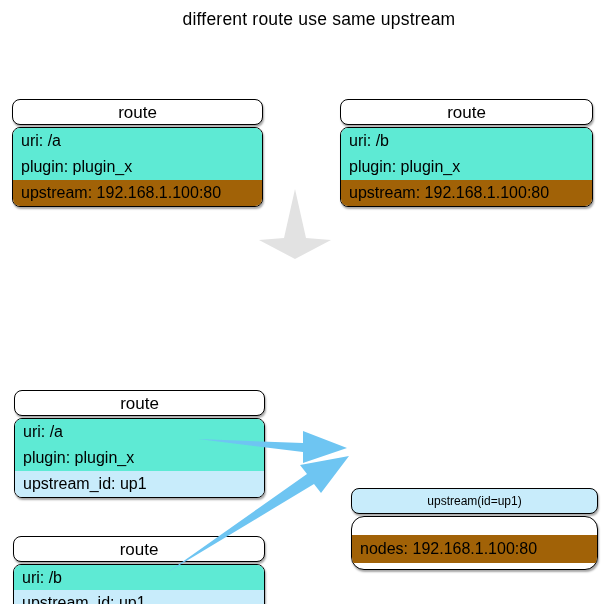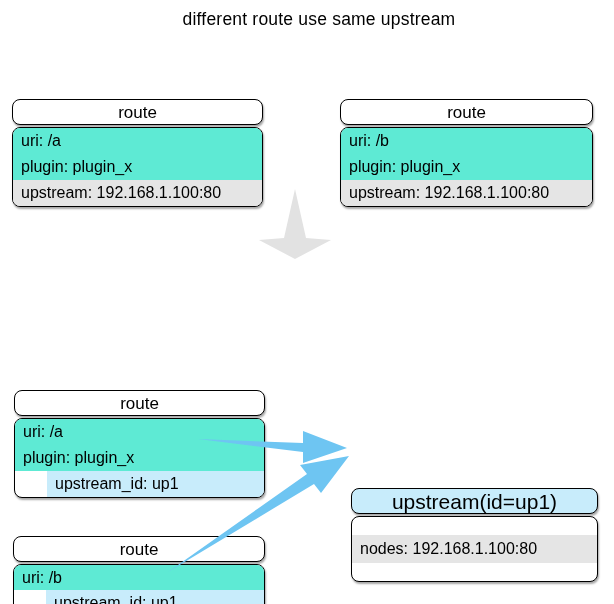--- a/index.html
+++ b/index.html
@@ -24,32 +24,32 @@
   }
   .box-body{
     position:relative;margin-top:2px;background:#ffffff;border:1.5px solid #000;border-radius:8px;
     box-shadow:1px 2px 2px rgba(0,0,0,0.35);
     overflow:hidden;box-sizing:border-box;
   }
   .row{
     height:26px;line-height:26px;font-size:16px;padding-left:8px;
     white-space:nowrap;background:#5eead4;
   }
-  .row.hl-pink{background:#e5e5e5;}
-  .row.hl-blue{background:#c8ecfb;margin-left:32px;}
+  .row.hl-pink{background:#a16207;}
+  .row.hl-blue{background:#c8ecfb;}
   .hdr-blue{background:#c8ecfb;}
 
   
   #route-a-top{left:12px;top:51px;width:251px;}
   #route-b-top{left:340px;top:51px;width:253px;}
   #route-a-bottom{left:14px;top:342px;width:251px;}
   #route-b-bottom{left:13px;top:488px;width:252px;}
   #upstream-box{left:351px;top:440px;width:247px;}
-  #upstream-box .box-header{font-size:21px;}
-  #upstream-box .box-body{padding-top:18px;padding-bottom:18px;}
+  #upstream-box .box-header{font-size:12px;}
+  #upstream-box .box-body{padding-top:18px;padding-bottom:6px;border-radius:13px;}
   #upstream-box .row{height:28px;line-height:28px;}
   #route-b-bottom .row{height:25px;line-height:25px;}
 
   
   #arrow-layer{position:absolute;left:0;top:0;width:614px;height:604px;pointer-events:none;z-index:5;}
 </style>
 </head>
 <body>
 
 <div id="canvas">

